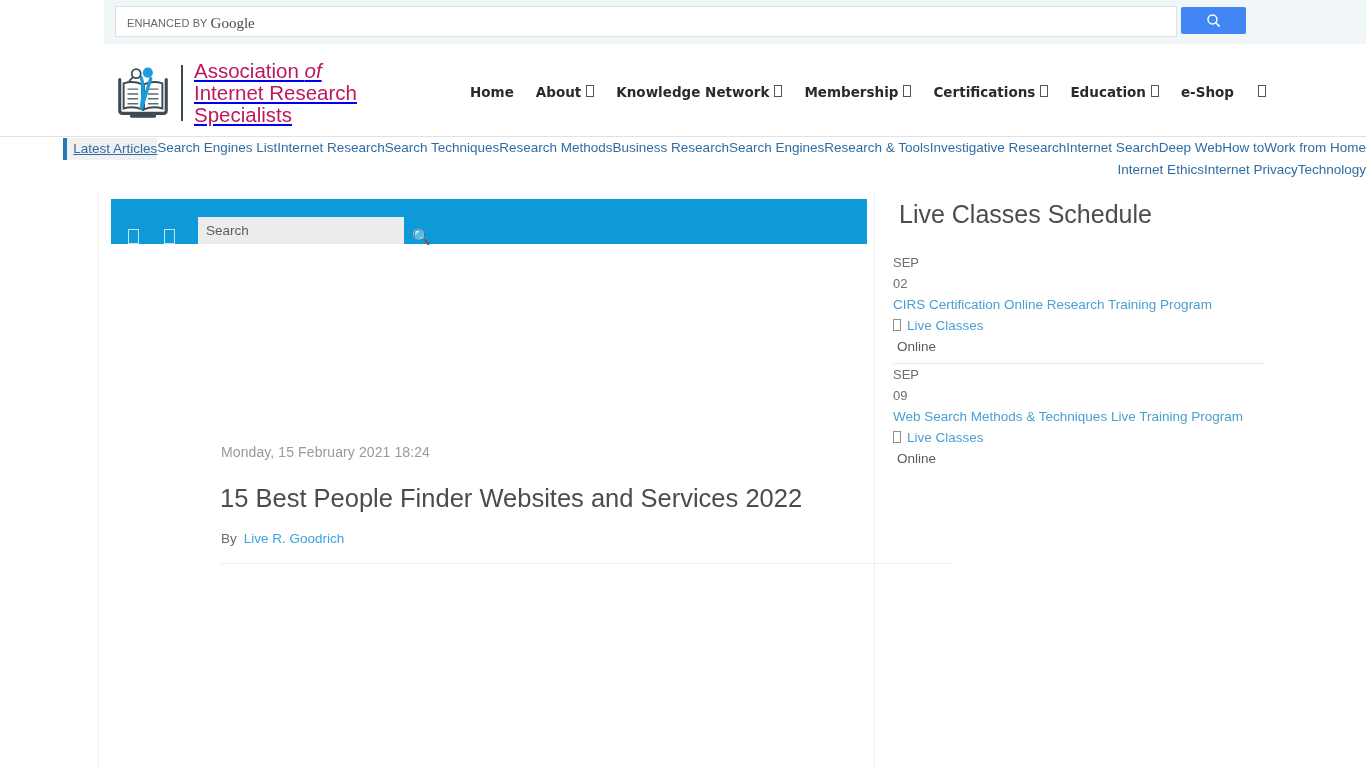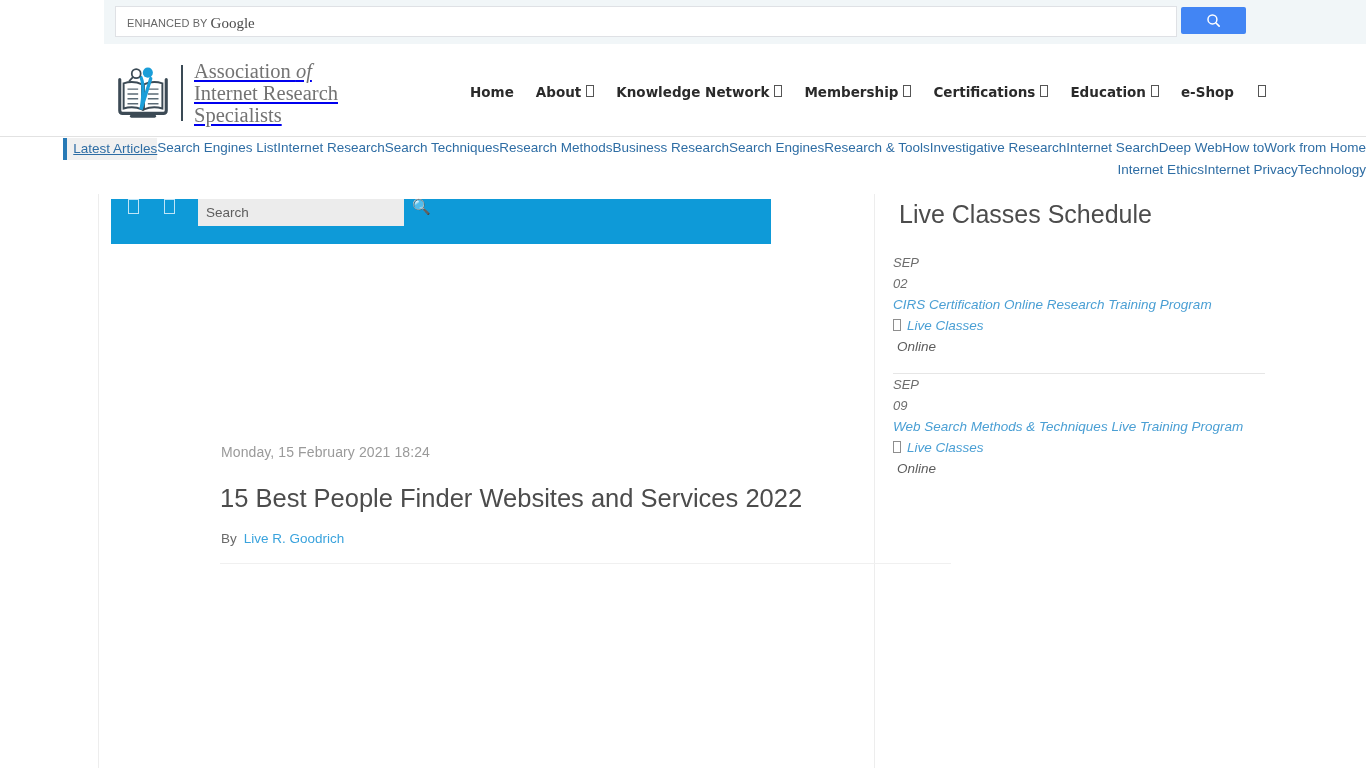--- a/index.html
+++ b/index.html
@@ -62,24 +62,24 @@
     position: absolute;
     left: 112px; top: 16px;
     display: flex; align-items: center;
   }
   .logo-mark { width: 62px; height: 62px; flex: none; }
   .logo-divider {
     width: 2px; height: 56px; background: #3a4a55;
     margin: 0 11px 0 7px;
   }
   .logo-text {
-    font-family: Liberation Serif, serif;
+    font-family: Liberation Sans, sans-serif;
     font-size: 20.5px;
     line-height: 22px;
-    color: #737373;
+    color: #be185d;
     white-space: nowrap;
   }
   .logo-text em { font-style: italic; }
 
   .main-nav {
     position: absolute;
     right: 100px; top: 36px;
     display: flex; align-items: center; gap: 0;
     white-space: nowrap;
   }
@@ -150,23 +150,23 @@
   
   .article-card {
     position: absolute;
     left: 98px; top: 0; width: 777px; height: 574px;
     background: #ffffff;
     border-left: 1px solid #ededed;
     border-right: 1px solid #ededed;
   }
   .blue-bar {
     position: absolute;
-    left: 12px; top: 5px; width: 660px; height: 45px;
+    left: 12px; top: 5px; width: 756px; height: 45px;
     background: #0e9ad8;
-    display: flex; align-items: flex-start;
+    display: flex; align-items: flex-end;
     padding-left: 10px;
   }
   .bar-icon {
     width: 11px; height: 15px;
     border: 1px solid #bfe5f7;
     margin-left: 7px;
     flex: none;
   }
   .bar-icon.second { margin-left: 25px; }
   .bar-search {
@@ -239,22 +239,21 @@
     font-weight: normal;
     color: #4c4c4c;
     white-space: nowrap;
   }
   .schedule-list {
     position: absolute;
     left: 10px; top: 58px; width: 372px;
   }
   .schedule-item {
     border-bottom: 1px solid #e6e6e6;
-    padding: 0 0 16px 0;
-    font-style: italic;
+    padding: 0 0 6px 0;
   }
   .schedule-item:last-child { border-bottom: none; }
   .sched-month, .sched-day {
     display: block;
     font-size: 13px;
     color: #6d6d6d;
     line-height: 21px;
   }
   .sched-link {
     display: block;

